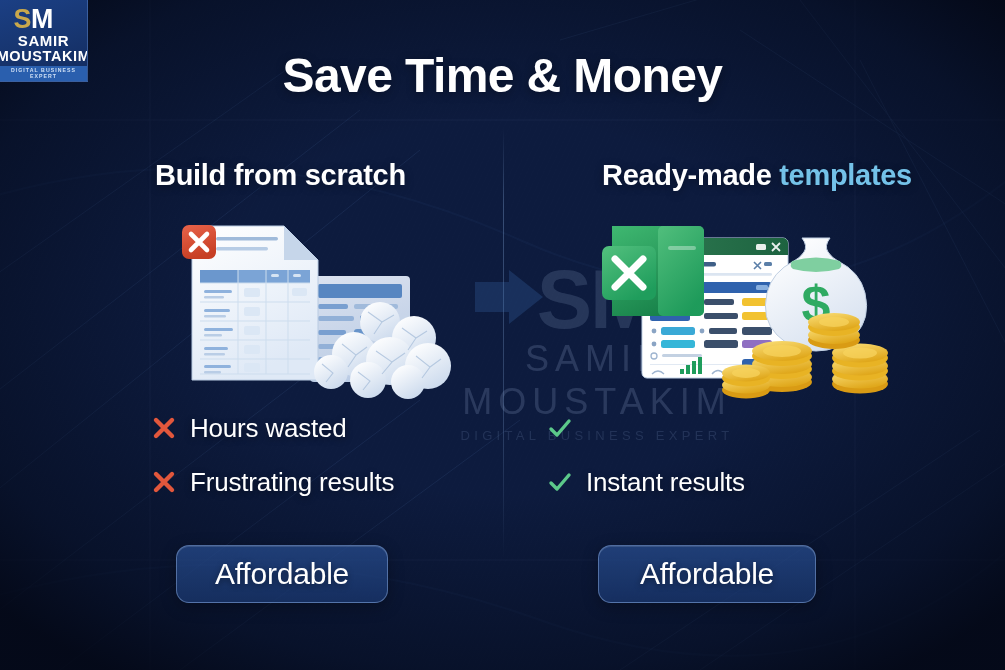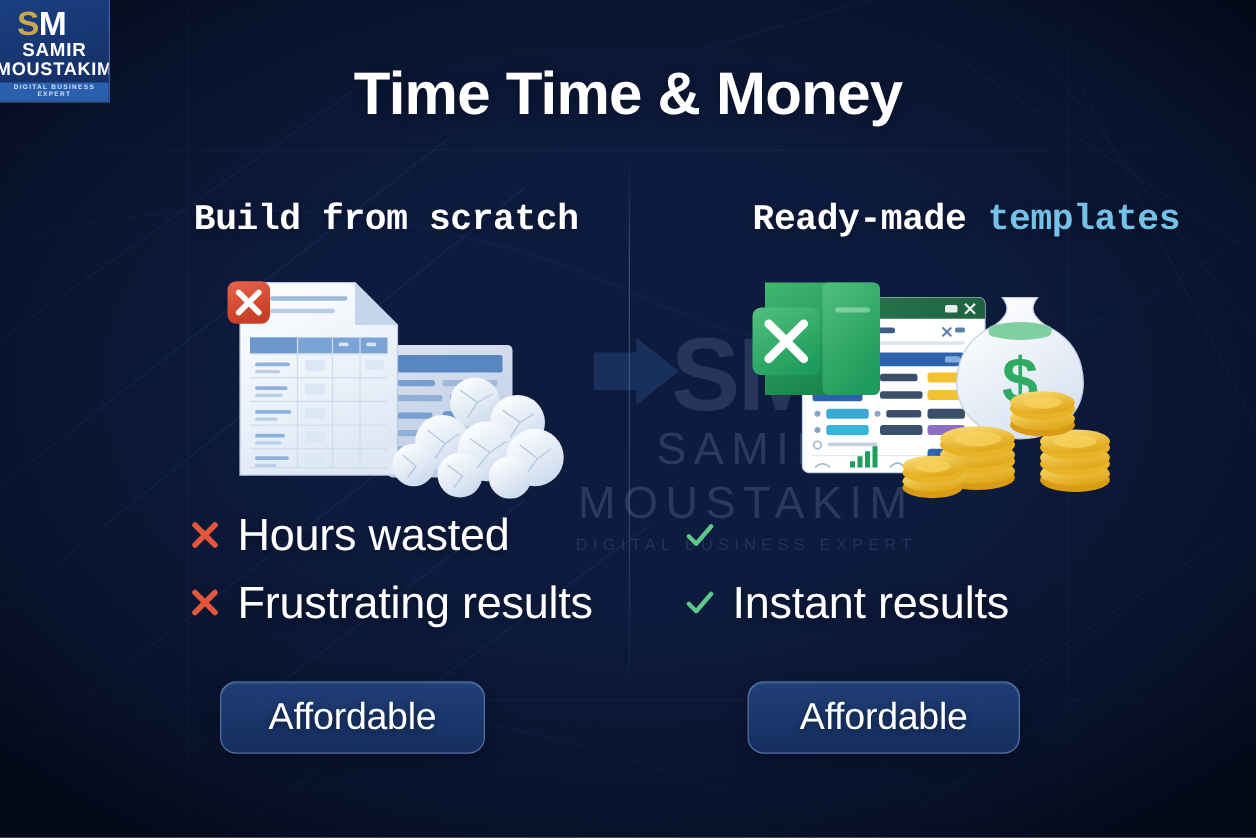--- a/index.html
+++ b/index.html
@@ -86,41 +86,41 @@
     position:absolute; left:0; top:48px; width:1005px; text-align:center;
     font-size:48px; font-weight:700; letter-spacing:-.6px;
     text-shadow:0 2px 10px rgba(0,0,0,.35);
   }
   .t-white{ color:#ffffff; }
   .t-blue{ color:#ffffff; }
 
   
   .col-head{
     position:absolute; top:159px; font-size:29px; font-weight:700;
-    letter-spacing:-.3px; text-shadow:0 2px 8px rgba(0,0,0,.35);font-family:Liberation Mono, monospace;
+    letter-spacing:-.3px; text-shadow:0 2px 8px rgba(0,0,0,.35);
   }
   .col-head.left{ left:155px; color:#ffffff; }
   .col-head.right{ left:602px; }
   .ch-white{ color:#ffffff; }
   .ch-blue{ color:#74c2e8; }
 
   
   .illus-left{ position:absolute; left:168px; top:214px; width:290px; height:185px; }
   .illus-right{ position:absolute; left:596px; top:214px; width:305px; height:185px; }
 
   
   .bullets{ position:absolute; }
   .bullets.left{ left:152px; top:406px; }
   .bullets.right{ left:548px; top:406px; }
   .bullet{
     display:flex; align-items:center; gap:14px; height:44px; margin-bottom:10px;
   }
   .bullet .mark{ width:24px; height:24px; flex:0 0 24px; }
   .bullet .btxt{
-    font-size:36px; color:#ffffff; font-weight:400; letter-spacing:-.2px;
+    font-size:26px; color:#ffffff; font-weight:400; letter-spacing:-.2px;
     text-shadow:0 2px 7px rgba(0,0,0,.4);
   }
 
   
   .pill{
     position:absolute; height:58px; border-radius:13px;
     display:flex; align-items:center; justify-content:center;
     border:1px solid rgba(150,185,235,.45);
     box-shadow:inset 0 1px 0 rgba(255,255,255,.12), 0 4px 16px rgba(0,0,0,.28);
     font-size:30px; color:#ffffff; letter-spacing:-.2px;
@@ -185,21 +185,21 @@
     <svg class="logo-sm" viewBox="0 0 80 36">
       <text x="2" y="30" font-family="Liberation Sans, sans-serif" font-size="34" font-weight="700" fill="#c9a84c">S</text>
       <text x="24" y="30" font-family="Liberation Sans, sans-serif" font-size="34" font-weight="700" fill="#ffffff">M</text>
     </svg>
     <div class="logo-name1">SAMIR</div>
     <div class="logo-name2">MOUSTAKIM</div>
     <div class="logo-tag">DIGITAL BUSINESS EXPERT</div>
   </div>
 
   <div class="title">
-    <span class="t-white">Time</span><span>&nbsp;</span><span class="t-blue">Time &amp; Money</span>
+    <span class="t-white">Save</span><span>&nbsp;</span><span class="t-blue">Time &amp; Money</span>
   </div>
 
   <div class="col-head left">
     <span class="ch-white">Build from scratch</span>
   </div>
   <div class="col-head right">
     <span class="ch-white">Ready-made </span><span class="ch-blue">templates</span>
   </div>
 
   <svg class="illus-left" viewBox="0 0 290 185">

